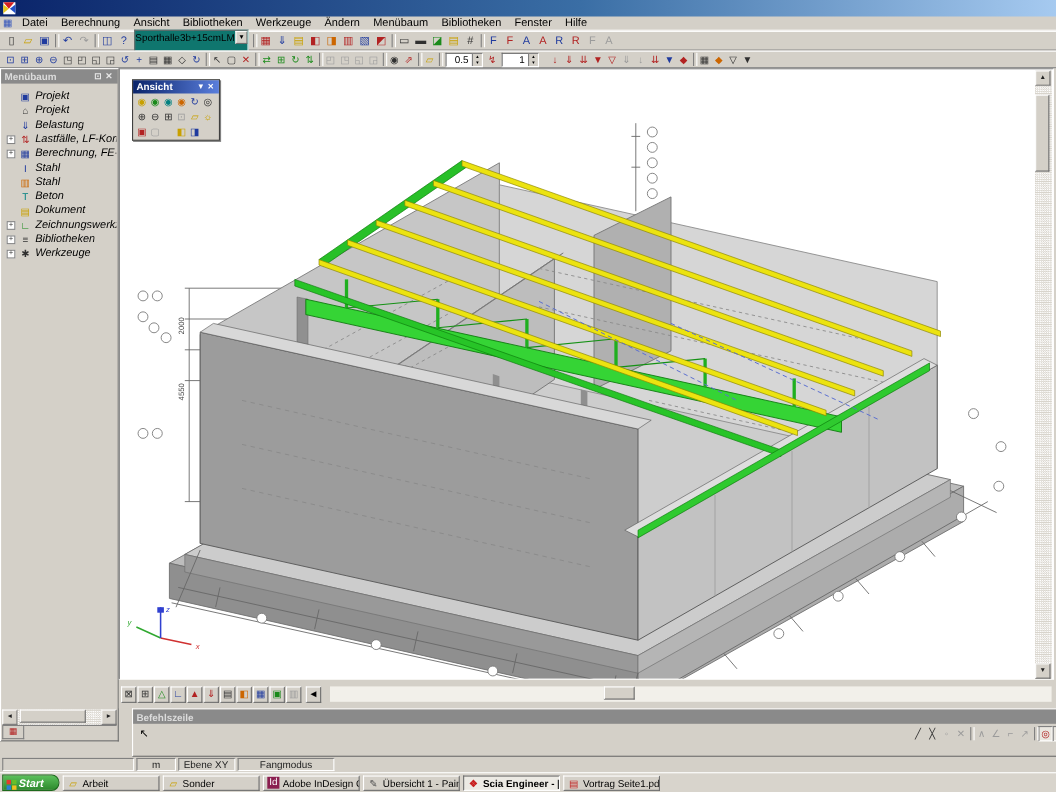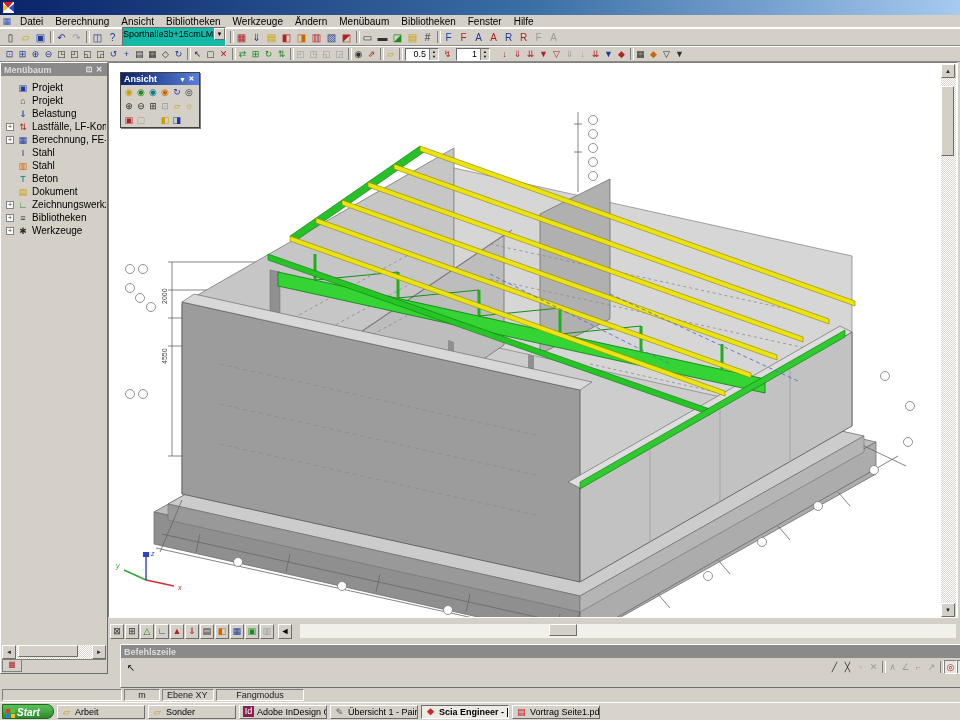--- a/index.html
+++ b/index.html
@@ -31,42 +31,42 @@
   #tb2 { top:46px; height:16px; }
   .ti { width:15px; height:14px; font-size:10px; line-height:13px; text-align:center; display:inline-block;
     border:1px solid transparent; }
   #tb2 .ti, #cmd-snap .ti { width:13px; font-size:9px; }
   .tsep { width:6px !important; border:none !important; position:relative; }
   .tsep::after { content:""; position:absolute; left:2px; top:1px; bottom:1px; width:2px;
     border-left:1px solid #808080; border-right:1px solid #ffffff; }
   .ton { background:#e9e6df; border-color:#808080 #fff #fff #808080 !important; }
   .c-ink{color:#303030} .c-nav{color:#1f3a9e} .c-red{color:#b22222} .c-yel{color:#c8a000}
   .c-grn{color:#1a8a1a} .c-org{color:#cc6600} .c-teal{color:#008080} .c-dis{color:#9b9b9b}
-  .combo { width:104px; height:20px; background:#14b8a6; border:1px solid; border-color:#6d6d6d #fff #fff #6d6d6d;
+  .combo { width:104px; height:20px; background:#0f766e; border:1px solid; border-color:#6d6d6d #fff #fff #6d6d6d;
     font-size:9px; line-height:12px; padding-left:0; white-space:nowrap; overflow:hidden; position:relative; margin:0 2px; }
   .combo .drop { position:absolute; right:0; top:0; width:11px; height:12px; background:#d4d0c8;
     border:1px solid; border-color:#fff #6d6d6d #6d6d6d #fff; font-size:6px; text-align:center; line-height:11px; }
   .spin { width:34px; height:13px; background:#fff; border:1px solid; border-color:#6d6d6d #fff #fff #6d6d6d;
     font-size:9px; text-align:right; padding-right:12px; line-height:11px; position:relative; margin:0 2px; }
   .spin .ud { position:absolute; right:0; top:0; width:9px; height:11px; background:#d4d0c8; font-size:4px;
     line-height:5px; text-align:center; border-left:1px solid #808080; }
 
   
   #sidebar { left:0; top:62px; width:108px; height:612px; background:#d4d0c8;
     border:1px solid; border-color:#fff #6d6d6d #6d6d6d #fff; }
   .panelhead { height:13px; background:#8a8a8a; color:#dcdcdc; font-size:9px; font-weight:bold;
     display:flex; align-items:center; padding:0 3px; }
   .panelhead .sp { flex:1; }
   .panelhead .hb { width:10px; font-size:8px; color:#e8e8e8; text-align:center; }
   #tree { position:absolute; top:14px; left:1px; right:1px; bottom:29px; background:#d4d0c8; overflow:hidden; padding-top:4px; }
   .trow { height:13px; display:flex; align-items:center; font-size:10px; white-space:nowrap; padding-left:4px; }
   .texp { width:8px; height:8px; border:1px solid #848484; background:#fff; font-size:7px; line-height:6px;
     text-align:center; margin-right:3px; color:#333; flex:0 0 auto; }
   .tico { width:12px; font-size:9px; text-align:center; margin-right:3px; flex:0 0 auto; }
-  .tlbl { overflow:hidden; }
+  .tlbl { overflow:hidden;font-style:italic; }
   #side-hscroll { position:absolute; left:1px; right:1px; bottom:14px; height:14px; background:#d4d0c8; display:flex; }
   .sbtn { width:14px; height:14px; background:#d4d0c8; border:1px solid; border-color:#fff #6d6d6d #6d6d6d #fff;
     font-size:6px; text-align:center; line-height:12px; color:#222; }
   .strack { flex:1; background:repeating-conic-gradient(#fff 0 25%, #d8d4cc 0 50%) 0 0/2px 2px; position:relative; }
   .sthumb { position:absolute; background:#d4d0c8; border:1px solid; border-color:#fff #6d6d6d #6d6d6d #fff; }
   #side-tab { position:absolute; left:1px; bottom:1px; height:13px; right:1px; background:#d4d0c8;
     border-top:1px solid #808080; display:flex; }
   #side-tab .tab { width:20px; height:12px; border:1px solid #808080; border-top:none; background:#d4d0c8;
     font-size:8px; text-align:center; color:#b22222; }
 

